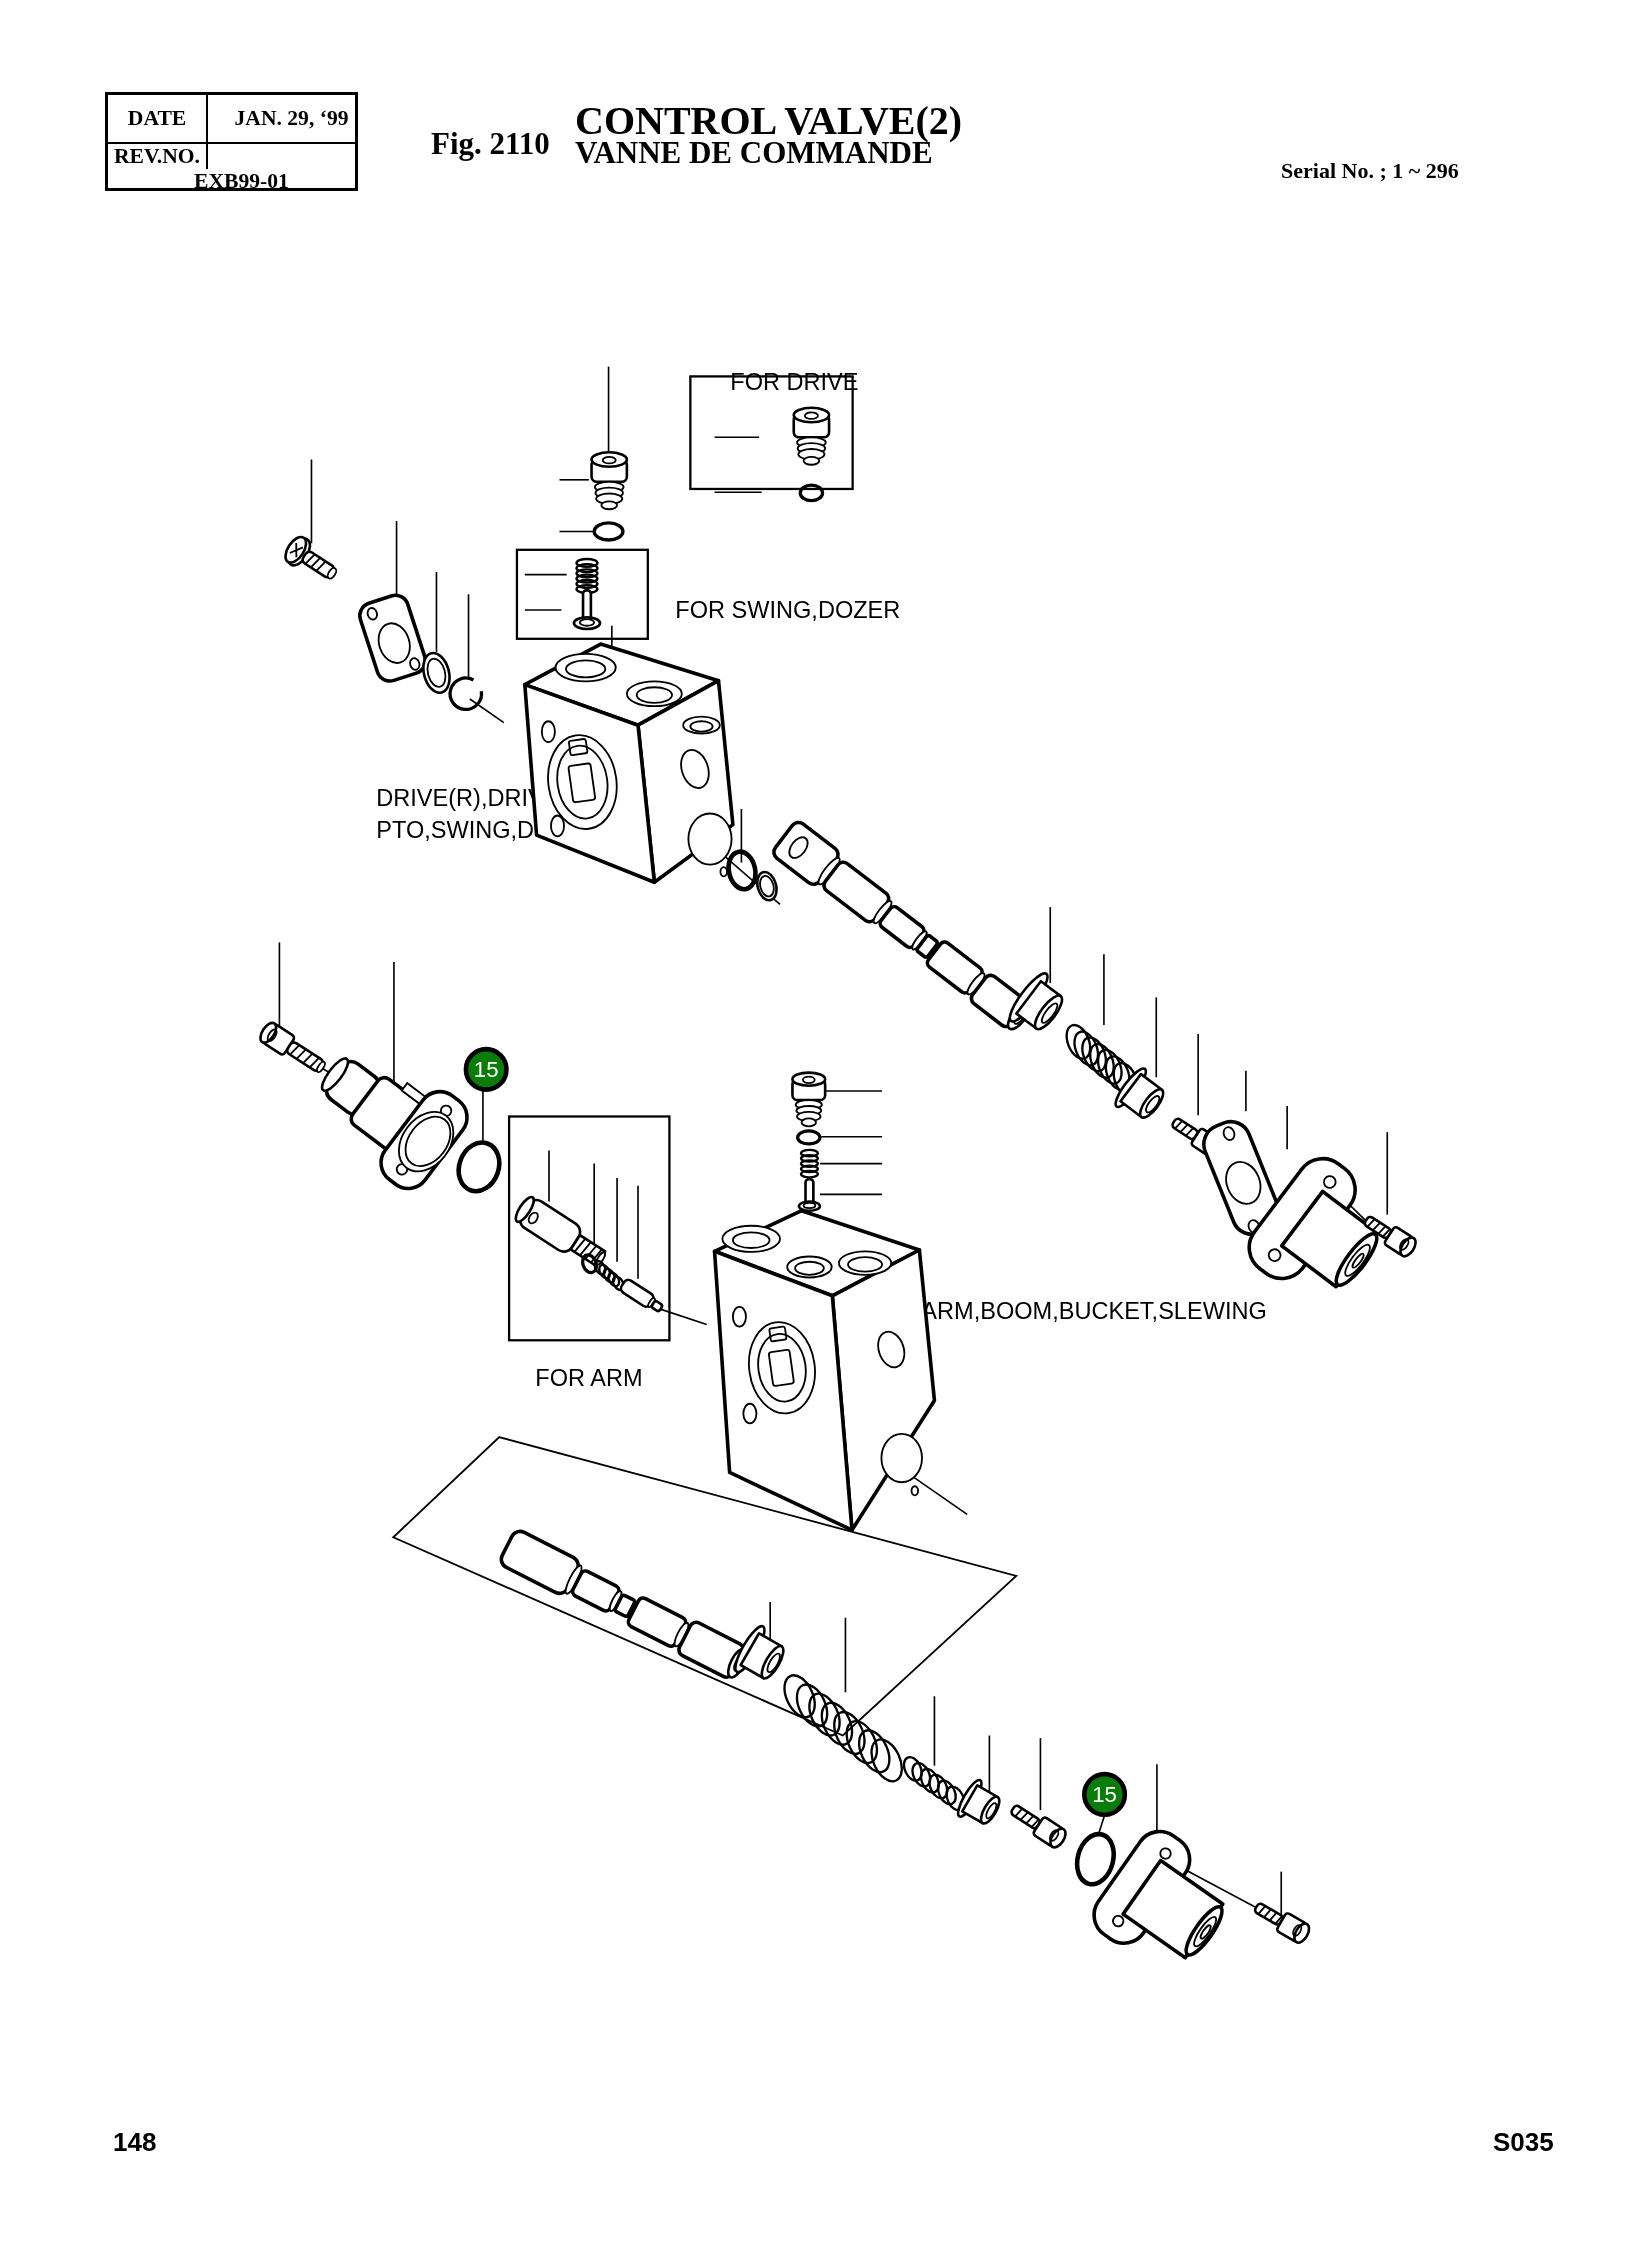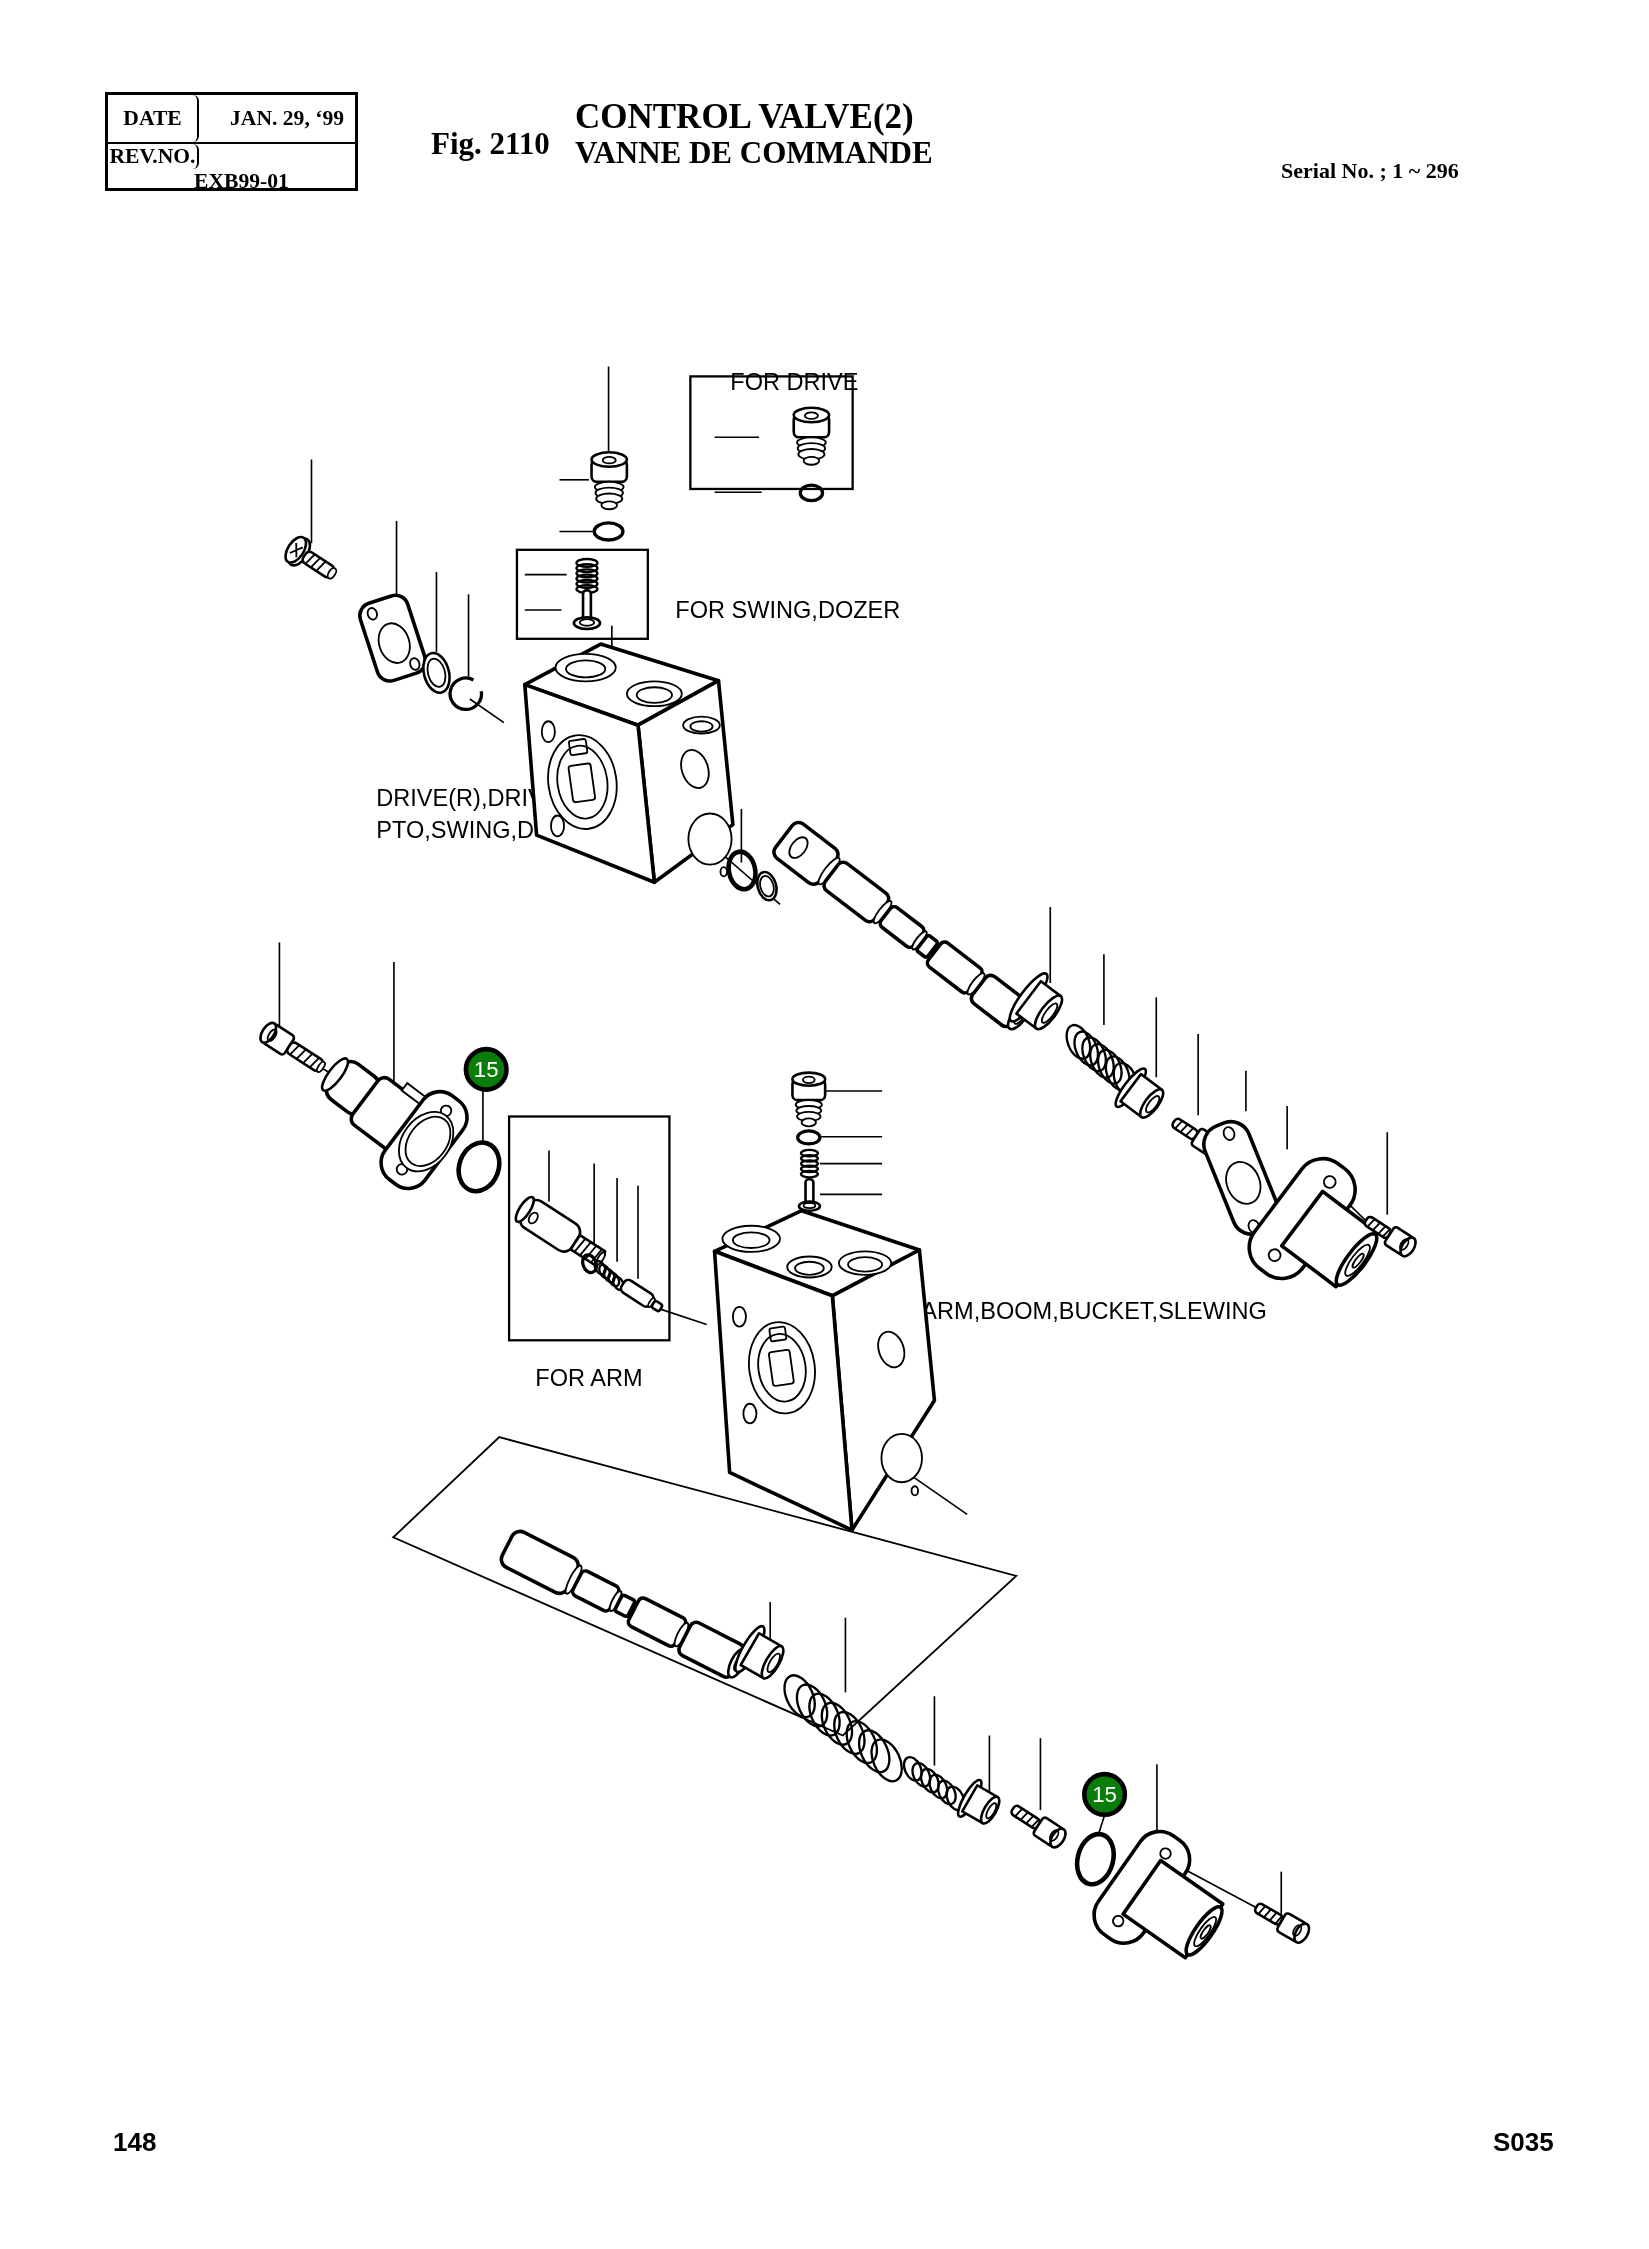--- a/index.html
+++ b/index.html
@@ -3,25 +3,25 @@
 <meta charset="utf-8">
 <style>
   html,body{margin:0;padding:0;background:#888;}
   .page{position:relative;width:1649px;height:2250px;background:#ffffff;overflow:hidden;
         font-family:"Liberation Serif",serif;color:#000;}
   
   .rev-table{position:absolute;left:105px;top:92px;width:253px;height:99px;
              border:3.9px solid #000;box-sizing:border-box;}
   .rev-row{display:flex;height:50%;box-sizing:border-box;}
   .rev-row+.rev-row{border-top:2.6px solid #000;flex-direction:column;}
-  .rev-cell-l{width:91px;border-right:2px solid #000;display:flex;align-items:center;justify-content:center;
-              font-weight:bold;font-size:21.6px;box-sizing:border-box;border-radius:6px;}
+  .rev-cell-l{width:100px;border-right:2px solid #000;display:flex;align-items:center;justify-content:center;
+              font-weight:bold;font-size:21.6px;box-sizing:border-box;}
   .rev-cell-v{flex:1;display:flex;align-items:center;justify-content:center;font-weight:bold;font-size:21.6px;margin-left:20px;}
   .fig-label{position:absolute;left:431px;top:126px;font-weight:bold;font-size:31px;white-space:nowrap;}
-  .title-en{position:absolute;left:575px;top:97px;font-weight:bold;font-size:35px;white-space:nowrap;}
+  .title-en{position:absolute;left:575px;top:97px;font-weight:bold;font-size:40px;white-space:nowrap;}
   .title-fr{position:absolute;left:575px;top:135px;font-weight:bold;font-size:31px;white-space:nowrap;}
   .serial{position:absolute;left:1281px;top:158px;font-weight:bold;font-size:22px;white-space:nowrap;}
   
   .page-num{position:absolute;left:113px;top:2127px;font-family:"Liberation Sans",sans-serif;
             font-weight:bold;font-size:26px;}
   .doc-code{position:absolute;left:1493px;top:2127px;font-family:"Liberation Sans",sans-serif;
             font-weight:bold;font-size:26px;}
   
   svg.diagram{position:absolute;left:0;top:0;}
   .part{fill:#fff;stroke:#000;stroke-width:5.5;stroke-linejoin:round;}

